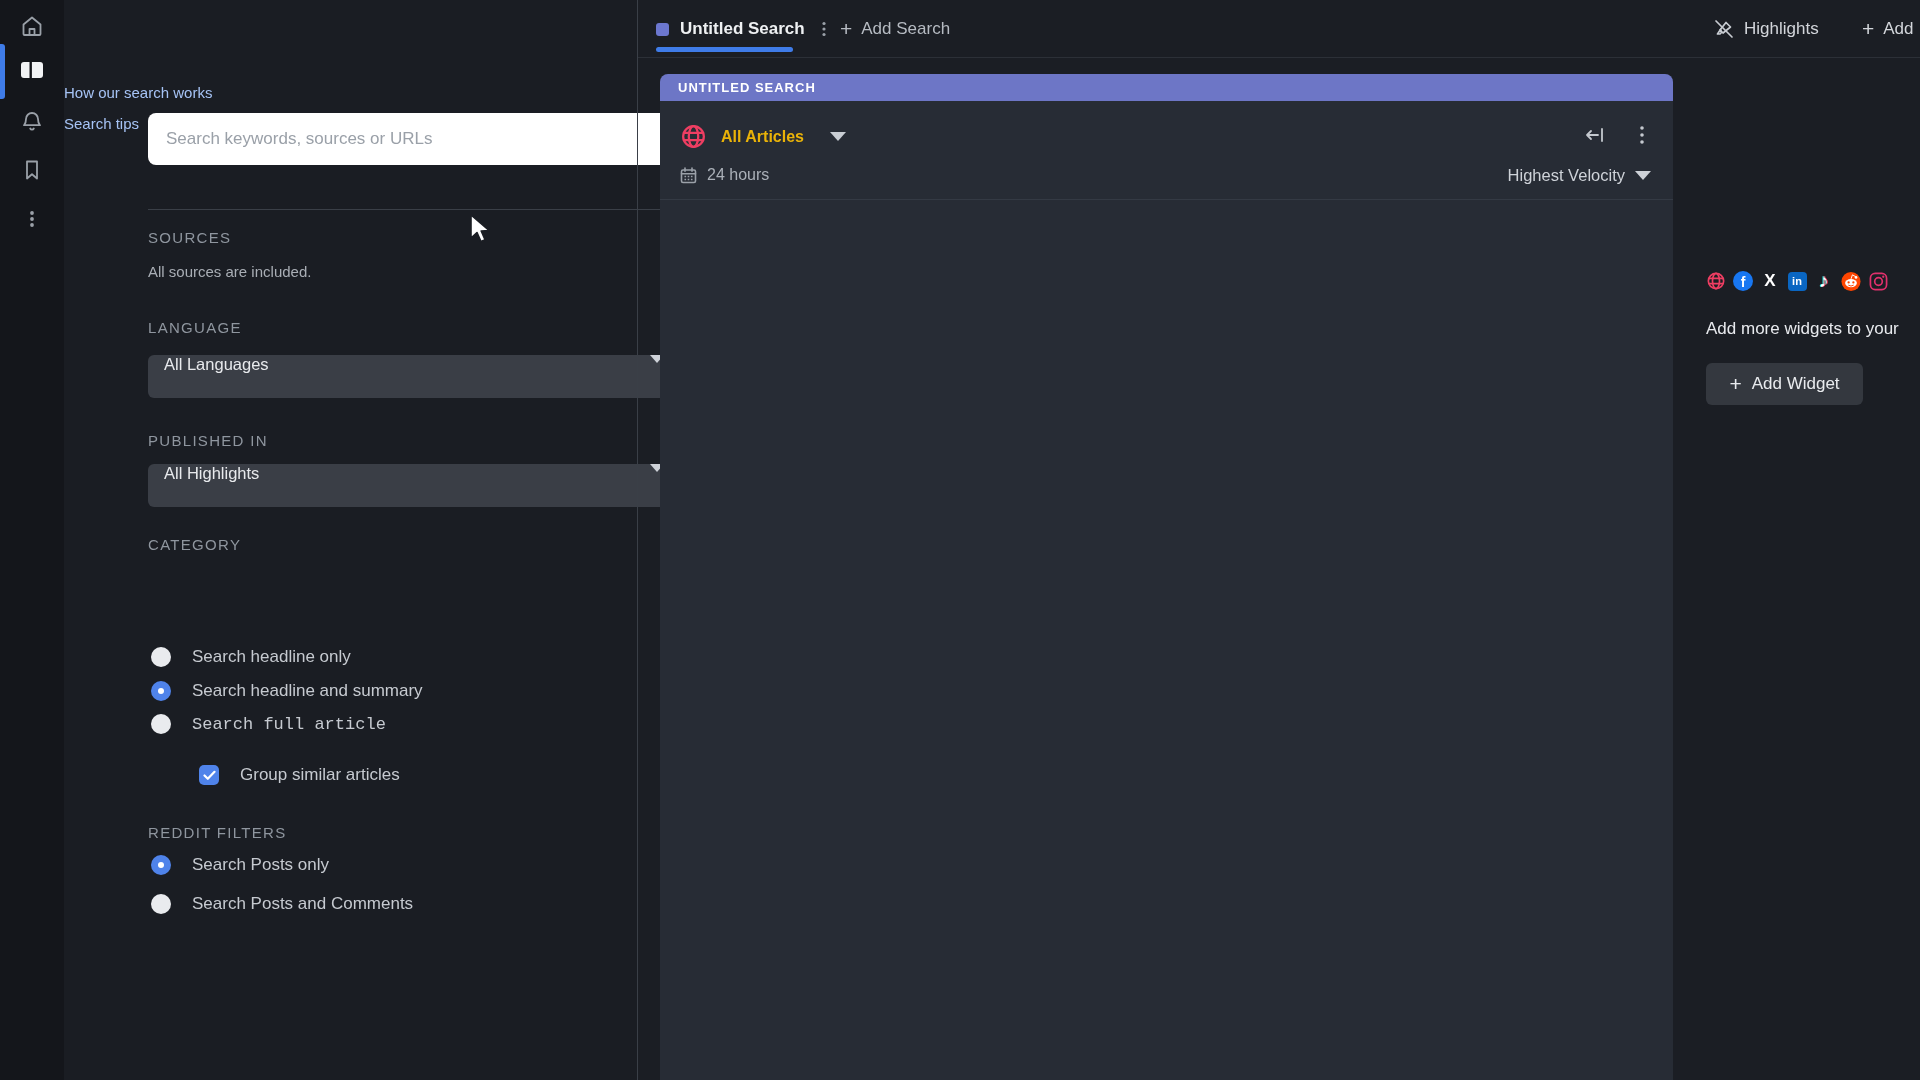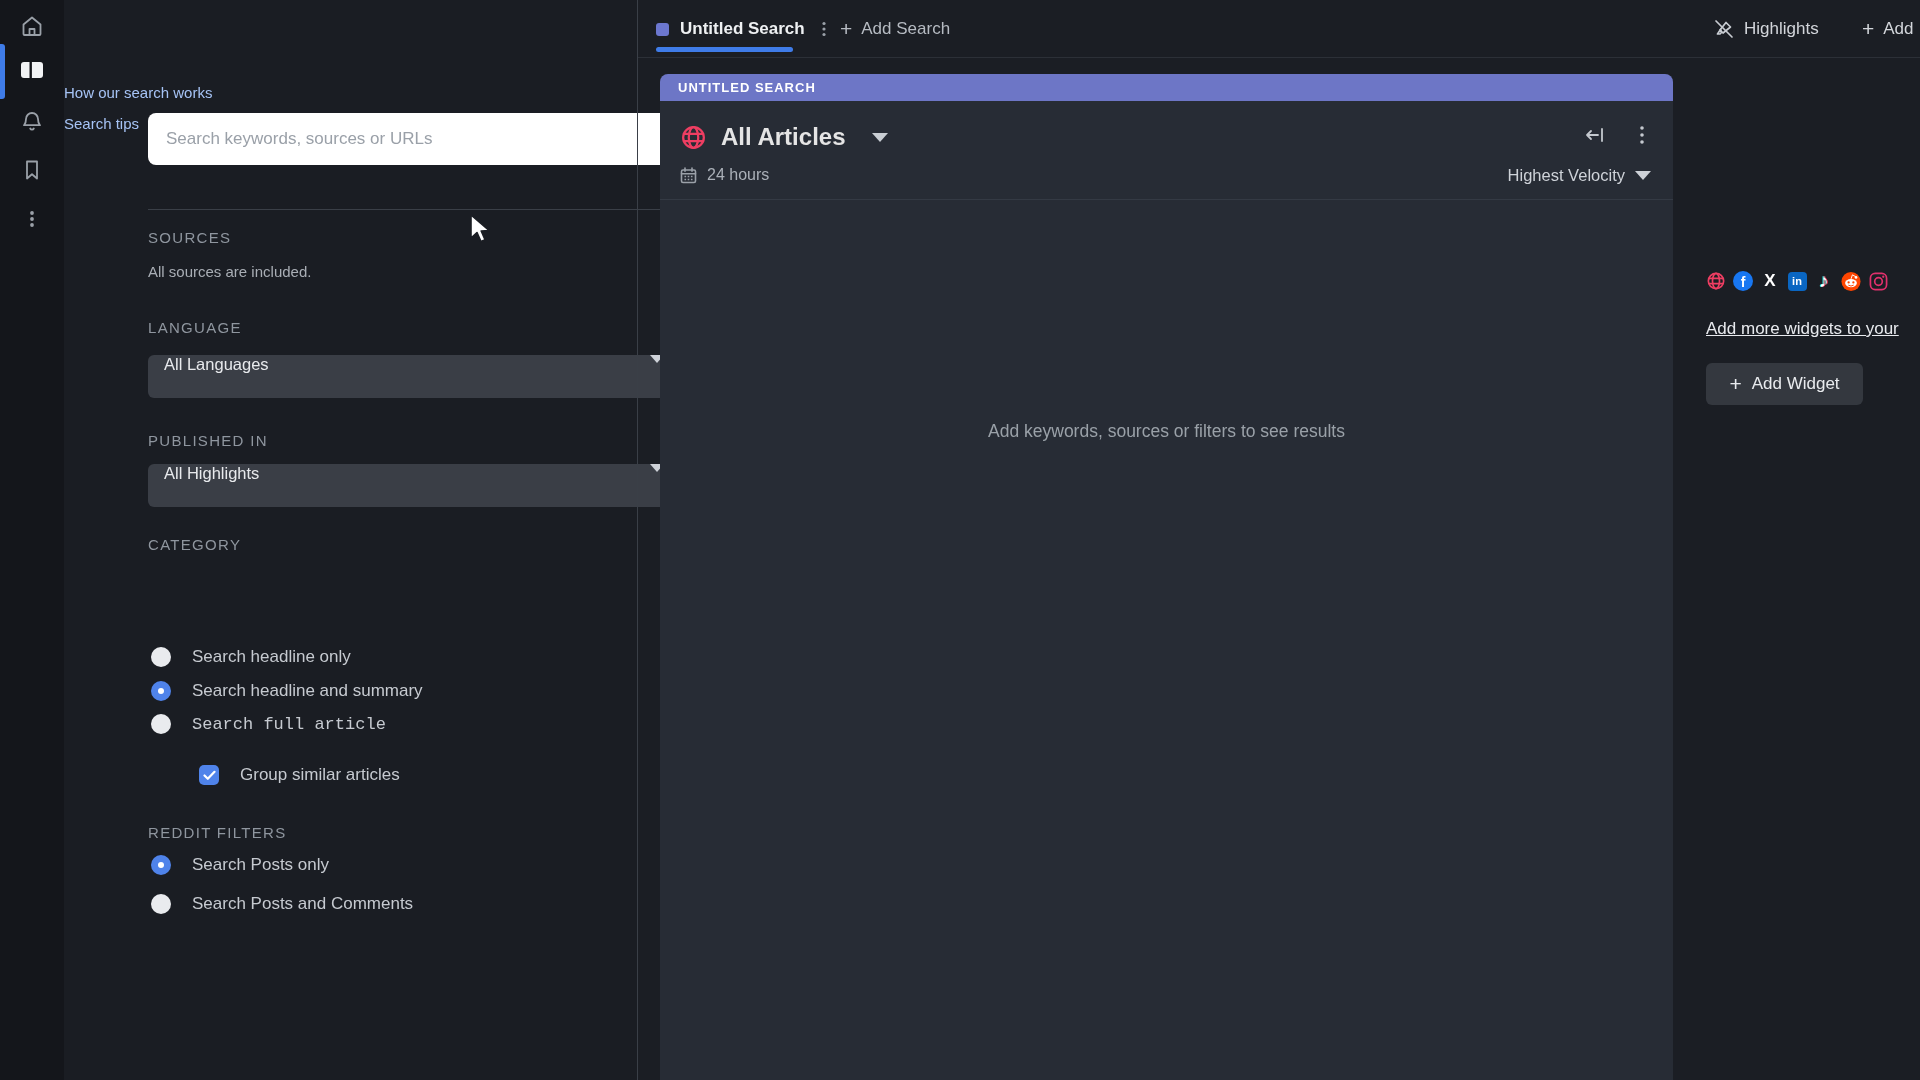--- a/index.html
+++ b/index.html
@@ -56,35 +56,35 @@
   .plus-glyph { font-size:21px; font-weight:normal; line-height:1; position:relative; top:-1px; }
   .highlights { position:absolute; left:1712px; top:0; height:58px; display:flex; align-items:center; gap:8px; color:#d3d6db; font-size:17px; cursor:pointer; }
   .add-cut { position:absolute; left:1862px; top:0; height:58px; display:flex; align-items:center; gap:9px; color:#d3d6db; font-size:17px; cursor:pointer; white-space:nowrap; }
 
   
   .column { left:660px; top:74px; width:1013px; height:1006px; background:#272c35; border-radius:8px 8px 0 0; }
   .col-header-bar { position:absolute; left:0; top:0; width:100%; height:27px; background:#6d76c6; border-radius:8px 8px 0 0; display:flex; align-items:center; padding:0 18px; }
   .col-header-bar span { font-size:13px; font-weight:bold; letter-spacing:1px; color:#ffffff; }
   .col-row1 { position:absolute; left:0; top:27px; width:100%; height:72px; }
   .globe-btn { position:absolute; left:20px; top:22px; display:flex; align-items:center; gap:14px; cursor:pointer; }
-  .col-title { font-size:24px; font-weight:bold; color:#e5e5e5; }
+  .col-title { font-size:16px; font-weight:bold; color:#eab308; }
   .title-caret { width:0; height:0; border-left:8px solid transparent; border-right:8px solid transparent; border-top:9px solid #c9ced4; margin-left:12px; }
   .col-icons { position:absolute; right:28px; top:24px; display:flex; align-items:center; gap:34px; color:#c4c9cf; }
   .col-row2 { position:absolute; left:0; top:88px; width:100%; height:36px; }
   .time-range { position:absolute; left:20px; top:4px; display:flex; align-items:center; gap:10px; color:#aab0b8; font-size:16px; cursor:pointer; }
   .sort-sel { position:absolute; right:22px; top:4px; display:flex; align-items:center; gap:10px; color:#ced2d8; font-size:16.5px; cursor:pointer; }
   .sort-caret { width:0; height:0; border-left:8px solid transparent; border-right:8px solid transparent; border-top:9px solid #ced2d8; }
   .col-divider { position:absolute; left:0; top:125px; width:100%; height:1px; background:#343a44; }
   .empty-state { position:absolute; left:0; top:347px; width:100%; text-align:center; font-size:17.5px; color:#9aa1a8; }
 
   
   .widgets { left:1674px; top:59px; width:246px; height:1021px; }
   .social-row { position:absolute; left:32px; top:212px; display:flex; align-items:center; gap:7px; }
   .social-row > div { width:20px; height:20px; display:flex; align-items:center; justify-content:center; cursor:pointer; }
-  .widgets-caption { position:absolute; left:32px; top:260px; font-size:17px; color:#e8eaee; white-space:nowrap;text-decoration:underline; }
+  .widgets-caption { position:absolute; left:32px; top:260px; font-size:17px; color:#e8eaee; white-space:nowrap; }
   .add-widget-btn { position:absolute; left:32px; top:304px; width:157px; height:42px; background:#34383f; border-radius:6px; display:flex; align-items:center; justify-content:center; gap:10px; font-size:17px; color:#e9ebee; cursor:pointer; }
 
   .fb-badge { width:20px; height:20px; border-radius:50%; background:#1877f2; color:#fff; font-weight:bold; font-size:14px; display:flex; align-items:flex-end; justify-content:center; overflow:hidden; line-height:17px; }
   .x-badge { color:#fff; font-weight:bold; font-size:17px; }
   .li-badge { width:19px; height:19px; border-radius:4px; background:#0a66c2; color:#fff; font-weight:bold; font-size:11px; display:flex; align-items:center; justify-content:center; }
   .tt-badge { color:#fff; font-size:19px; text-shadow:1px 0 0 #ff3b5c, -1px 0 0 #25f4ee; }
   .ig-badge { width:19px; height:19px; }
 
   .cursor { left:469px; top:214px; z-index:50; pointer-events:none; }
 </style>
@@ -271,21 +271,20 @@
     </div>
 
     <div class="sort-sel">
       <span>Highest Velocity</span>
       <span class="sort-caret"></span>
     </div>
   </div>
 
   <div class="col-divider"></div>
 
-  <div class="empty-state">Add keywords, sources or filters to see results</div>
 </div>
 
 <div class="abs widgets">
 
   <div class="social-row">
     <div>
       <svg width="20" height="20" viewBox="0 0 24 24" fill="none" stroke="#ee3e62" stroke-width="2">
         <circle cx="12" cy="12" r="9.2"></circle>
           <ellipse cx="12" cy="12" rx="4.2" ry="9.2"></ellipse>
           <path d="M3.4 8.8 h17.2 M3.4 15.2 h17.2"></path>

